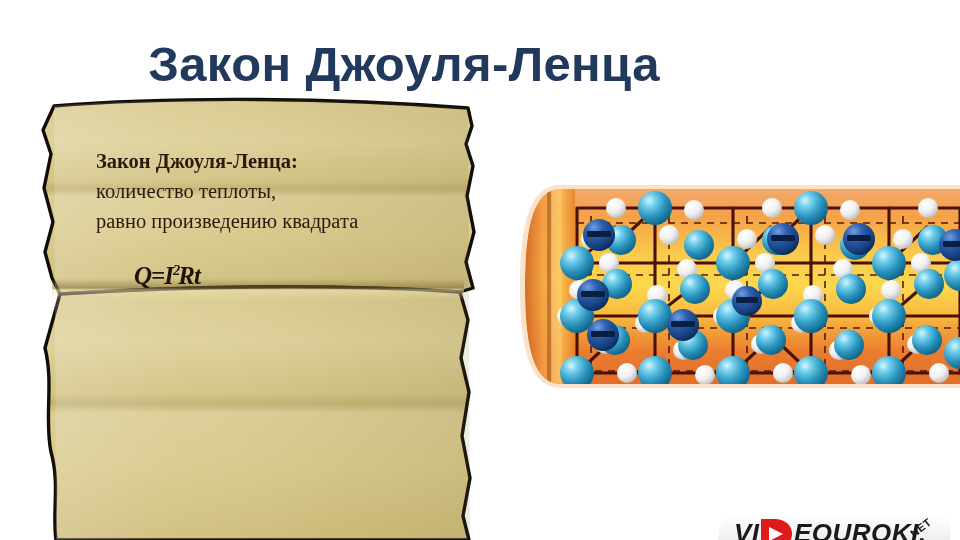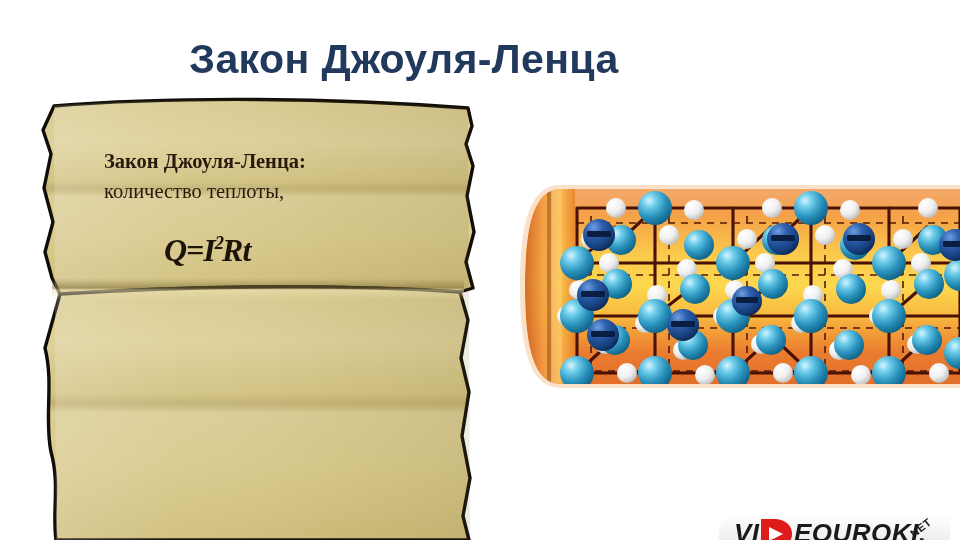--- a/index.html
+++ b/index.html
@@ -19,21 +19,21 @@
 
   
   #slide-title {
     position: absolute;
     left: 0;
     top: 36px;
     width: 808px;
     text-align: center;
     font-family: "Liberation Sans", "DejaVu Sans", sans-serif;
     font-weight: bold;
-    font-size: 41px;
+    font-size: 49px;
     letter-spacing: 0.4px;
     color: #21395c;
     white-space: nowrap;
   }
 
   
   #scroll-wrap {
     position: absolute;
     left: 36px;
     top: 92px;
@@ -43,41 +43,41 @@
   #scroll-svg {
     position: absolute;
     left: 0;
     top: 0;
     width: 480px;
     height: 448px;
     display: block;
   }
   #scroll-content {
     position: absolute;
-    left: 68px;
+    left: 60px;
     top: 54px;
     width: 376px;
   }
   .scroll-line {
     color: #2a1a0e;
     font-family: "Liberation Serif", "DejaVu Serif", serif;
     font-size: 20.5px;
     line-height: 30px;
     white-space: nowrap;
   }
   .scroll-line.bold {
     font-weight: bold;
   }
   #formula {
     margin-top: 26px;
-    margin-left: 60px;
+    margin-left: 38px;
     font-family: "Liberation Serif", "DejaVu Serif", serif;
     font-style: italic;
     font-weight: bold;
-    font-size: 32px;
+    font-size: 25px;
     color: #1d1409;
     letter-spacing: -1px;
     white-space: nowrap;
   }
   #formula sup {
     font-size: 0.58em;
     vertical-align: super;
     letter-spacing: -2px;
   }
 
@@ -154,20 +154,21 @@
              C 8,326 18,292 9,256 Z" fill="url(#paperGrad)" stroke="#120e07" stroke-width="3.4" stroke-linejoin="round"></path>
 
     <path d="M18,14 C 140,4 300,6 432,16 L 434,448 L 20,448 Z" fill="url(#paperSheen)" stroke="none" opacity="0.9"></path>
 
     <rect x="16" y="186" width="412" height="22" fill="url(#creaseGrad)"></rect>
   </svg>
 
   <div id="scroll-content">
     <div class="scroll-line bold">Закон Джоуля-Ленца:</div>
     <div class="scroll-line">количество теплоты,</div>
+    <div class="scroll-line">равно произведению квадрата</div>
 
     <div id="formula">
       <span>Q</span><span>=</span><span>I</span><sup>2</sup><span>R</span><span>t</span>
     </div>
   </div>
 </div>
 
 <div id="conductor">
   <svg id="conductor-svg" width="441" height="207" viewBox="0 0 441 207" xmlns="http://www.w3.org/2000/svg">
     <defs>

